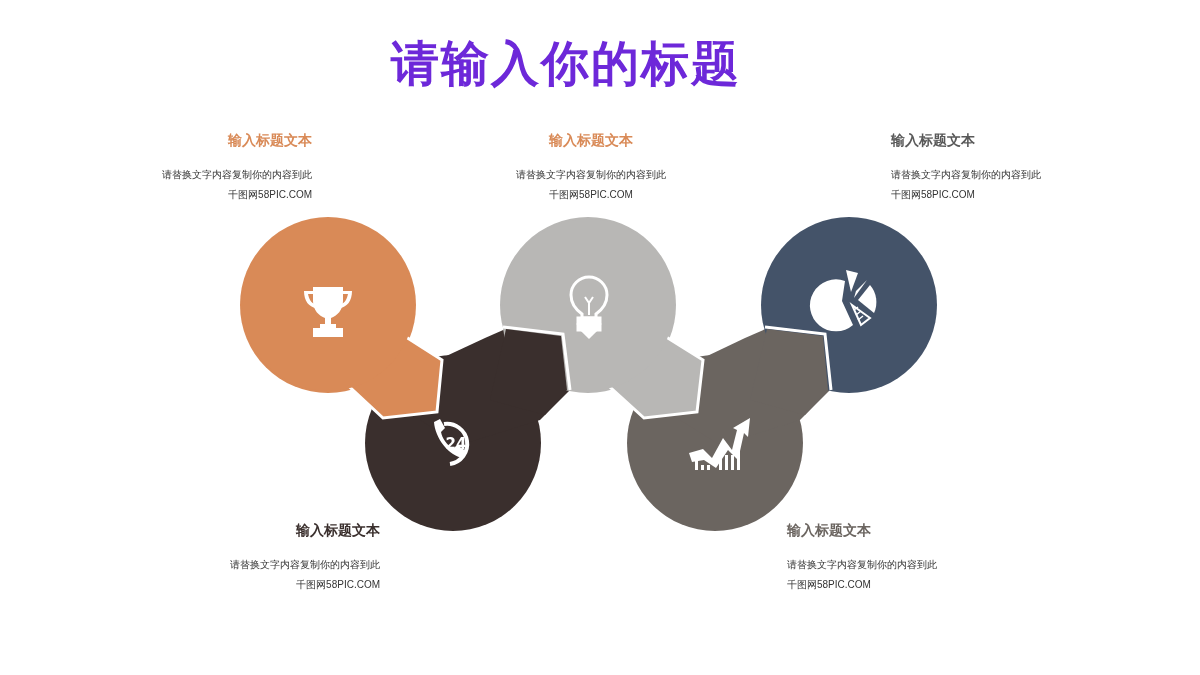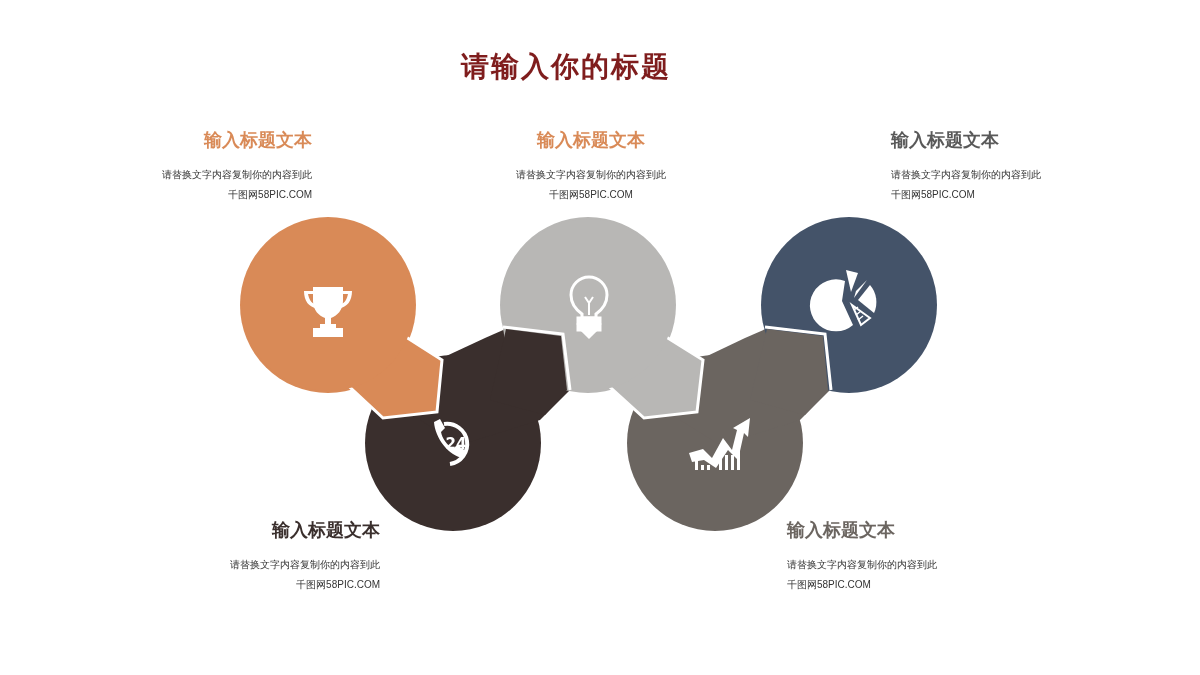--- a/index.html
+++ b/index.html
@@ -1,19 +1,19 @@
 <!DOCTYPE html>
 <html><head>
 <meta charset="utf-8">
 <style>
   html, body { margin: 0; padding: 0; background: #ffffff; }
   body { width: 1200px; height: 675px; position: relative; overflow: hidden; font-family: "Liberation Sans", "DejaVu Sans", sans-serif; }
-  .page-title { position: absolute; left: 0; top: 48px; width: 1132px; text-align: center; font-family: "DejaVu Serif", "Liberation Serif", serif; font-size: 28px; font-weight: bold; color: #7f1d1d; letter-spacing: 2px; }
+  .page-title { position: absolute; left: 0; top: 32px; width: 1132px; text-align: center; font-family: "DejaVu Serif", "Liberation Serif", serif; font-size: 48px; font-weight: bold; color: #6d28d9; letter-spacing: 2px; }
   .block { position: absolute; width: 240px; }
-  .block .h { font-size: 18px; font-weight: bold; margin-bottom: 14px; line-height: 22px; }
+  .block .h { font-size: 14px; font-weight: bold; margin-bottom: 14px; line-height: 22px; }
   .block .p { font-size: 10px; color: #333333; line-height: 20px; }
   .block.right { text-align: right; }
   .block.center { text-align: center; }
   .block.left { text-align: left; }
   svg.diagram { position: absolute; left: 0; top: 0; }
 </style>
 </head>
 <body>
 
 <div class="page-title">请输入你的标题</div>

